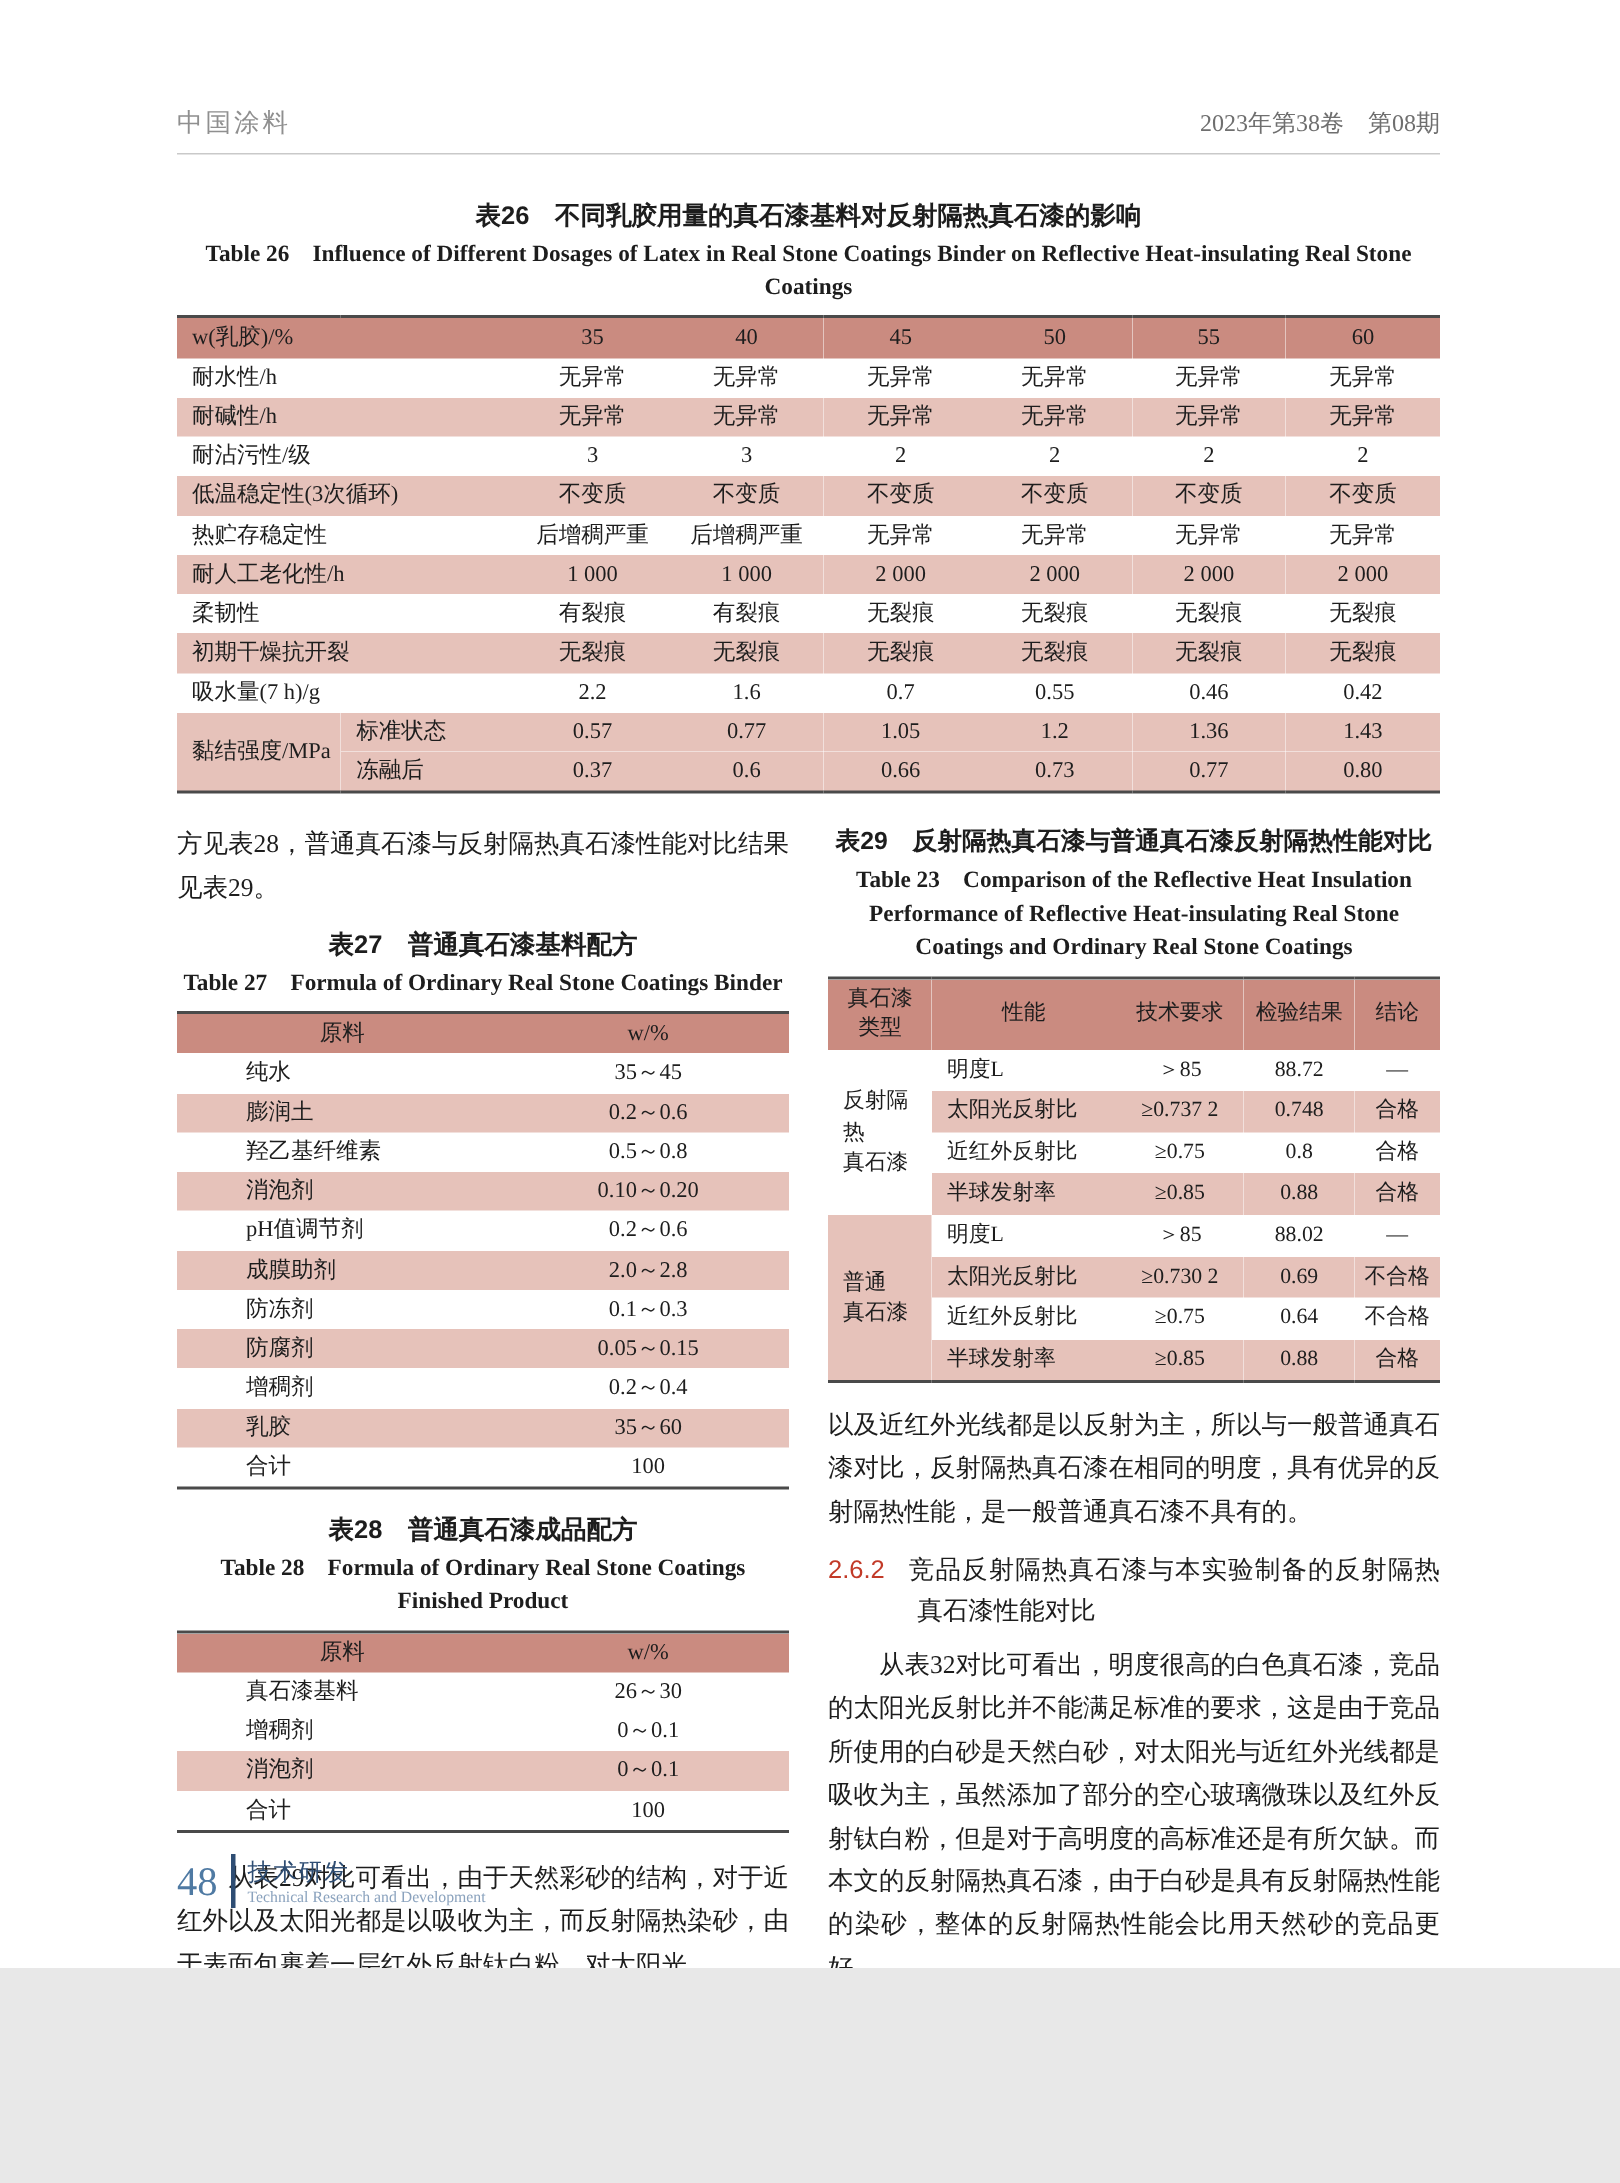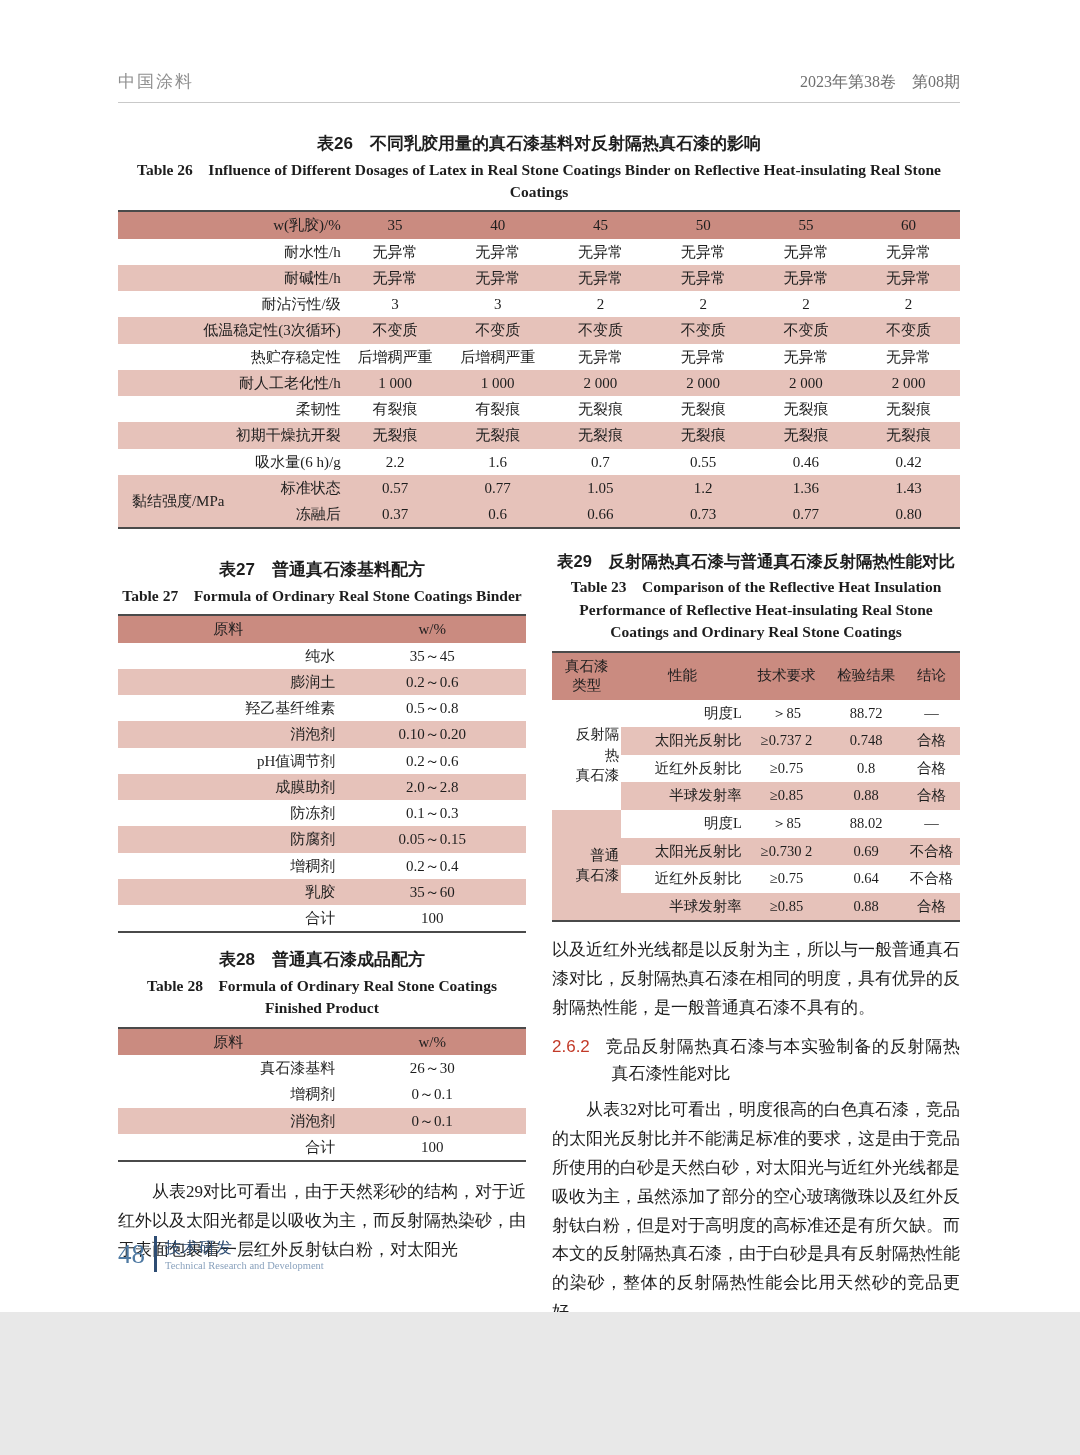--- a/index.html
+++ b/index.html
@@ -21,21 +21,21 @@
   .cap-en{font-family:"Liberation Serif",serif;font-weight:700;font-size:15.5px;
     text-align:center;line-height:1.45;margin:0 0 7px 0;}
   
   table{border-collapse:collapse;width:100%;table-layout:fixed;
     border-top:2px solid #4a4a4a;border-bottom:2px solid #4a4a4a;}
   th,td{font-size:15px;font-weight:normal;text-align:center;padding:3px 3px;
     line-height:1.35;overflow:hidden;}
   thead th{background:var(--table-header-bg,#ca8b80);}
   tr.shade td{background:var(--table-row-bg,#e6c2ba);}
   td.grp-shade{background:var(--table-row-bg,#e6c2ba);}
-  .c-left{text-align:right;}
+  .c-left{text-align:left;}
   #t26 .c-left{padding-left:10px;}
   #t27 td.c-left,#t28 td.c-left{padding-left:46px;}
   #t29 .c-left{padding-left:10px;}
   #t29 th,#t29 td{font-size:14.5px;padding:4px 2px;}
   #t26 th,#t26 td{height:25px;}
   #t27 td,#t28 td{height:26px;}
   #t29 td{height:25px;}
   td.grp{white-space:pre-line;vertical-align:middle;line-height:1.4;}
   th{white-space:pre-line;}
   
@@ -160,21 +160,21 @@
           <tr class="shade">
             <td colspan="2" class="c-left">初期干燥抗开裂</td>
             <td>无裂痕</td>
             <td>无裂痕</td>
             <td>无裂痕</td>
             <td>无裂痕</td>
             <td>无裂痕</td>
             <td>无裂痕</td>
           </tr>
           <tr>
-            <td colspan="2" class="c-left">吸水量(6 h)/g</td>
+            <td colspan="2" class="c-left">吸水量(7 h)/g</td>
             <td>2.2</td>
             <td>1.6</td>
             <td>0.7</td>
             <td>0.55</td>
             <td>0.46</td>
             <td>0.42</td>
           </tr>
           <tr class="shade">
             <td rowspan="2" class="c-left grp">黏结强度/MPa</td>
             <td class="c-left">标准状态</td>
@@ -194,20 +194,21 @@
             <td>0.77</td>
             <td>0.80</td>
           </tr>
         </tbody>
       </table>
   </div>
 
   <div class="cols">
 
     <div class="col">
+      <p class="body">方见表28，普通真石漆与反射隔热真石漆性能对比结果见表29。</p>
 
       <div class="tblock">
         <div class="cap-zh">表27　普通真石漆基料配方</div>
         <div class="cap-en">Table 27　Formula of Ordinary Real Stone Coatings Binder</div>
         <table id="t27">
           <colgroup>
               <col style="width:54%">
               <col style="width:46%">
             </colgroup>
         <thead>

